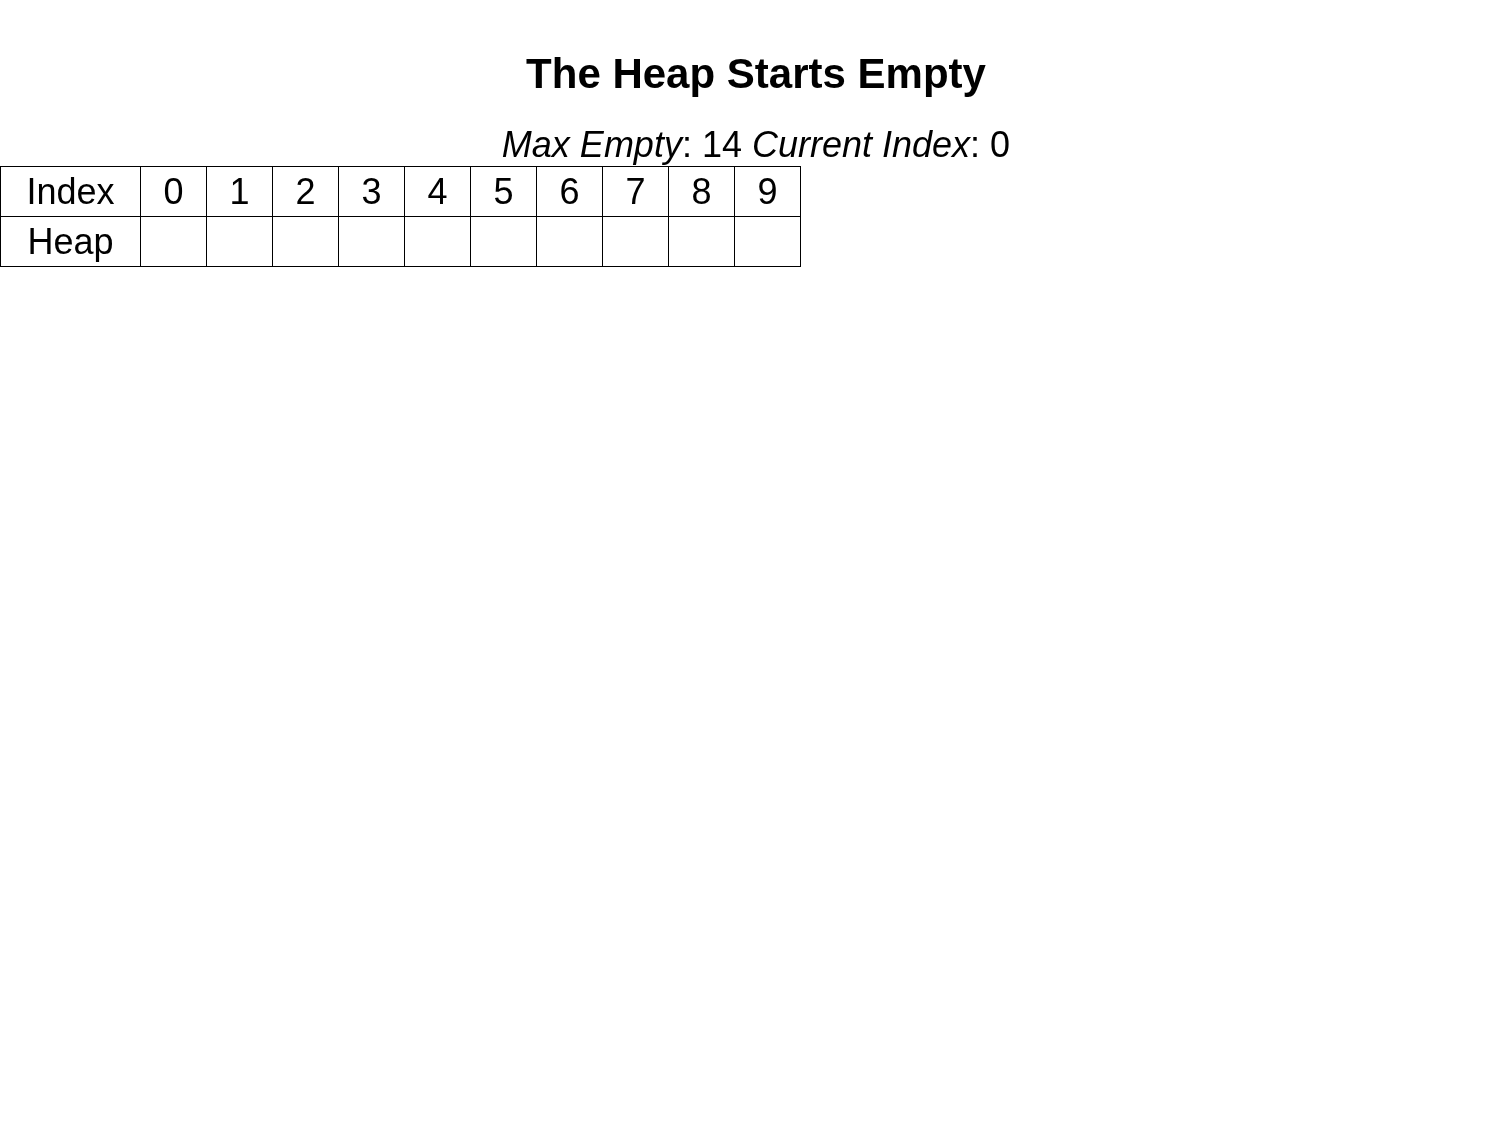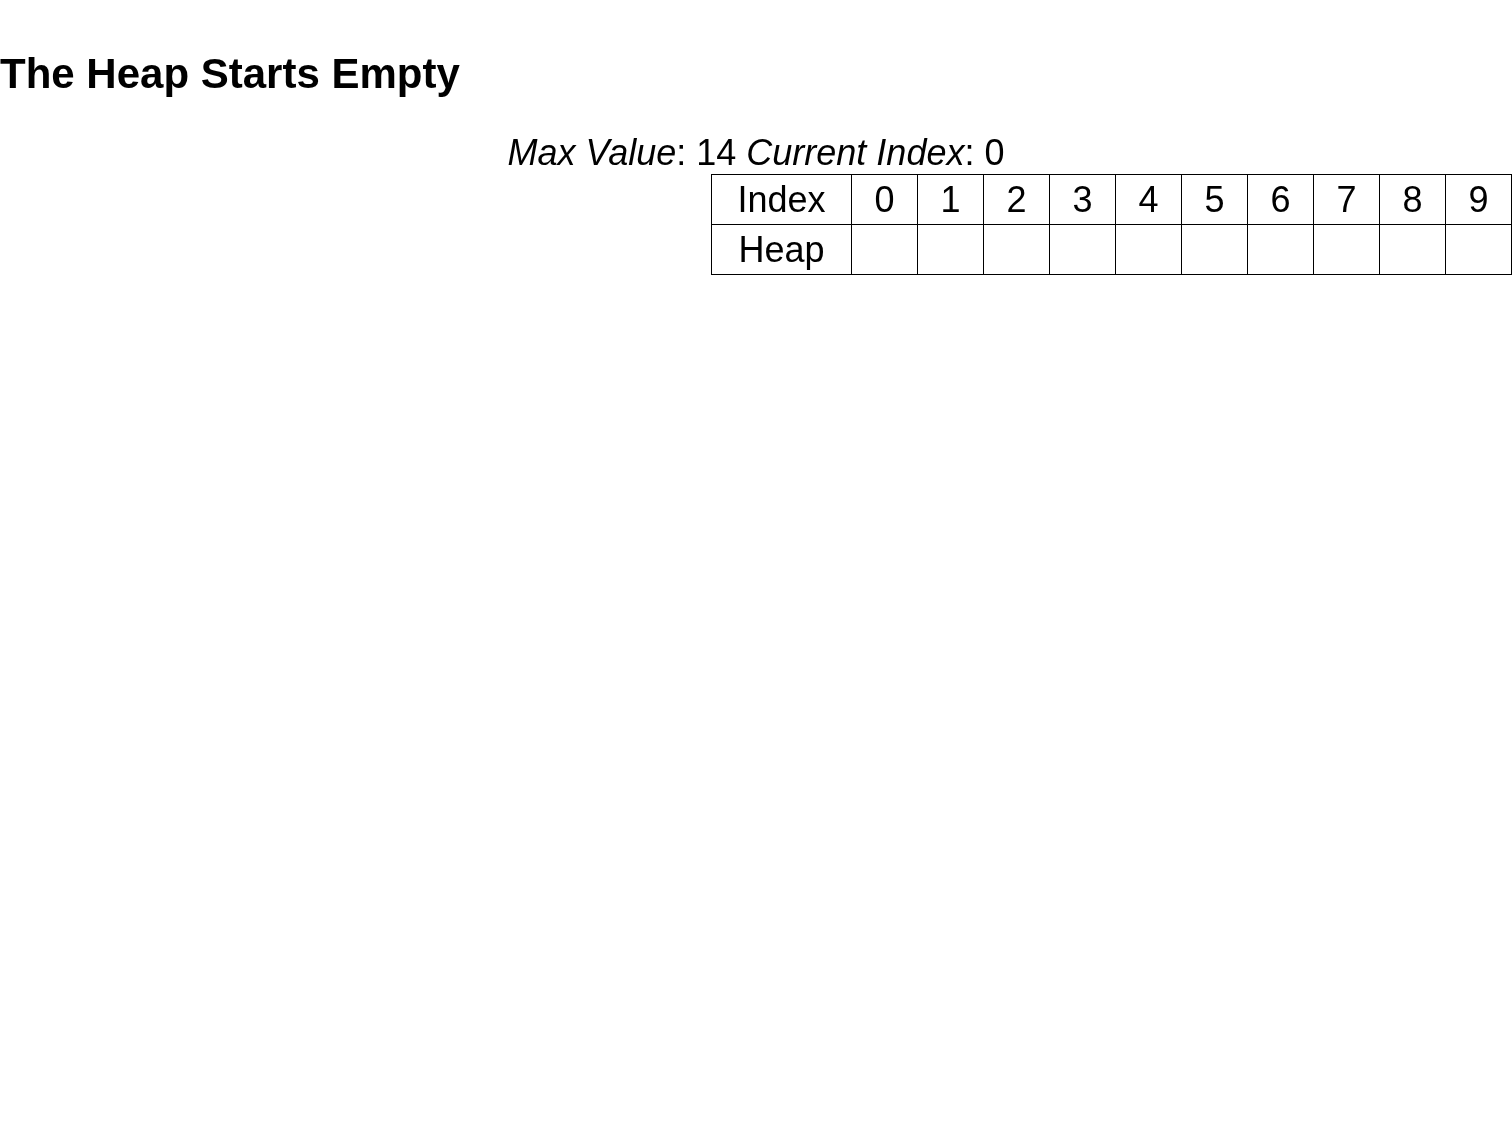--- a/index.html
+++ b/index.html
@@ -12,35 +12,36 @@
       height: 1134px;
       background: white;
       font-family: "Helvetica Neue", Helvetica, Arial, sans-serif;
       color: #000;
     }
     .slide {
       padding-top: 50px;
       width: 100%;
     }
     .title {
+      text-align: center;
       font-size: 42px;
       font-weight: bold;
-      margin-bottom: 34px;
+      margin-bottom: 26px;
     }
     .size-line {
       text-align: center;
       font-size: 36px;
       margin-bottom: 0px;
     }
     .size-line .italic {
       font-style: italic;
     }
     .table-container {
       display: flex;
-      justify-content: flex-end;
+      justify-content: flex-start;
     }
     table {
       border-collapse: collapse;
       font-size: 36px;
     }
     td {
       border: 1.5px solid #000;
       text-align: center;
       height: 50px;
     }
@@ -52,21 +53,21 @@
       width: 66px;
     }
   </style>
 </head>
 <body>
 
 <div class="slide">
   <h1 class="title">The Heap Starts Empty</h1>
 
   <div class="size-line">
-    <span class="italic">Max Value</span><span>: </span>
+    <span class="italic">Max Empty</span><span>: </span>
     <span>14</span><span> </span>
     <span class="italic">Current Index</span><span>: </span>
     <span>0</span>
   </div>
 
   <div class="table-container">
     <table>
       <tbody>
           <tr>
         <td class="label-cell">Index</td>

